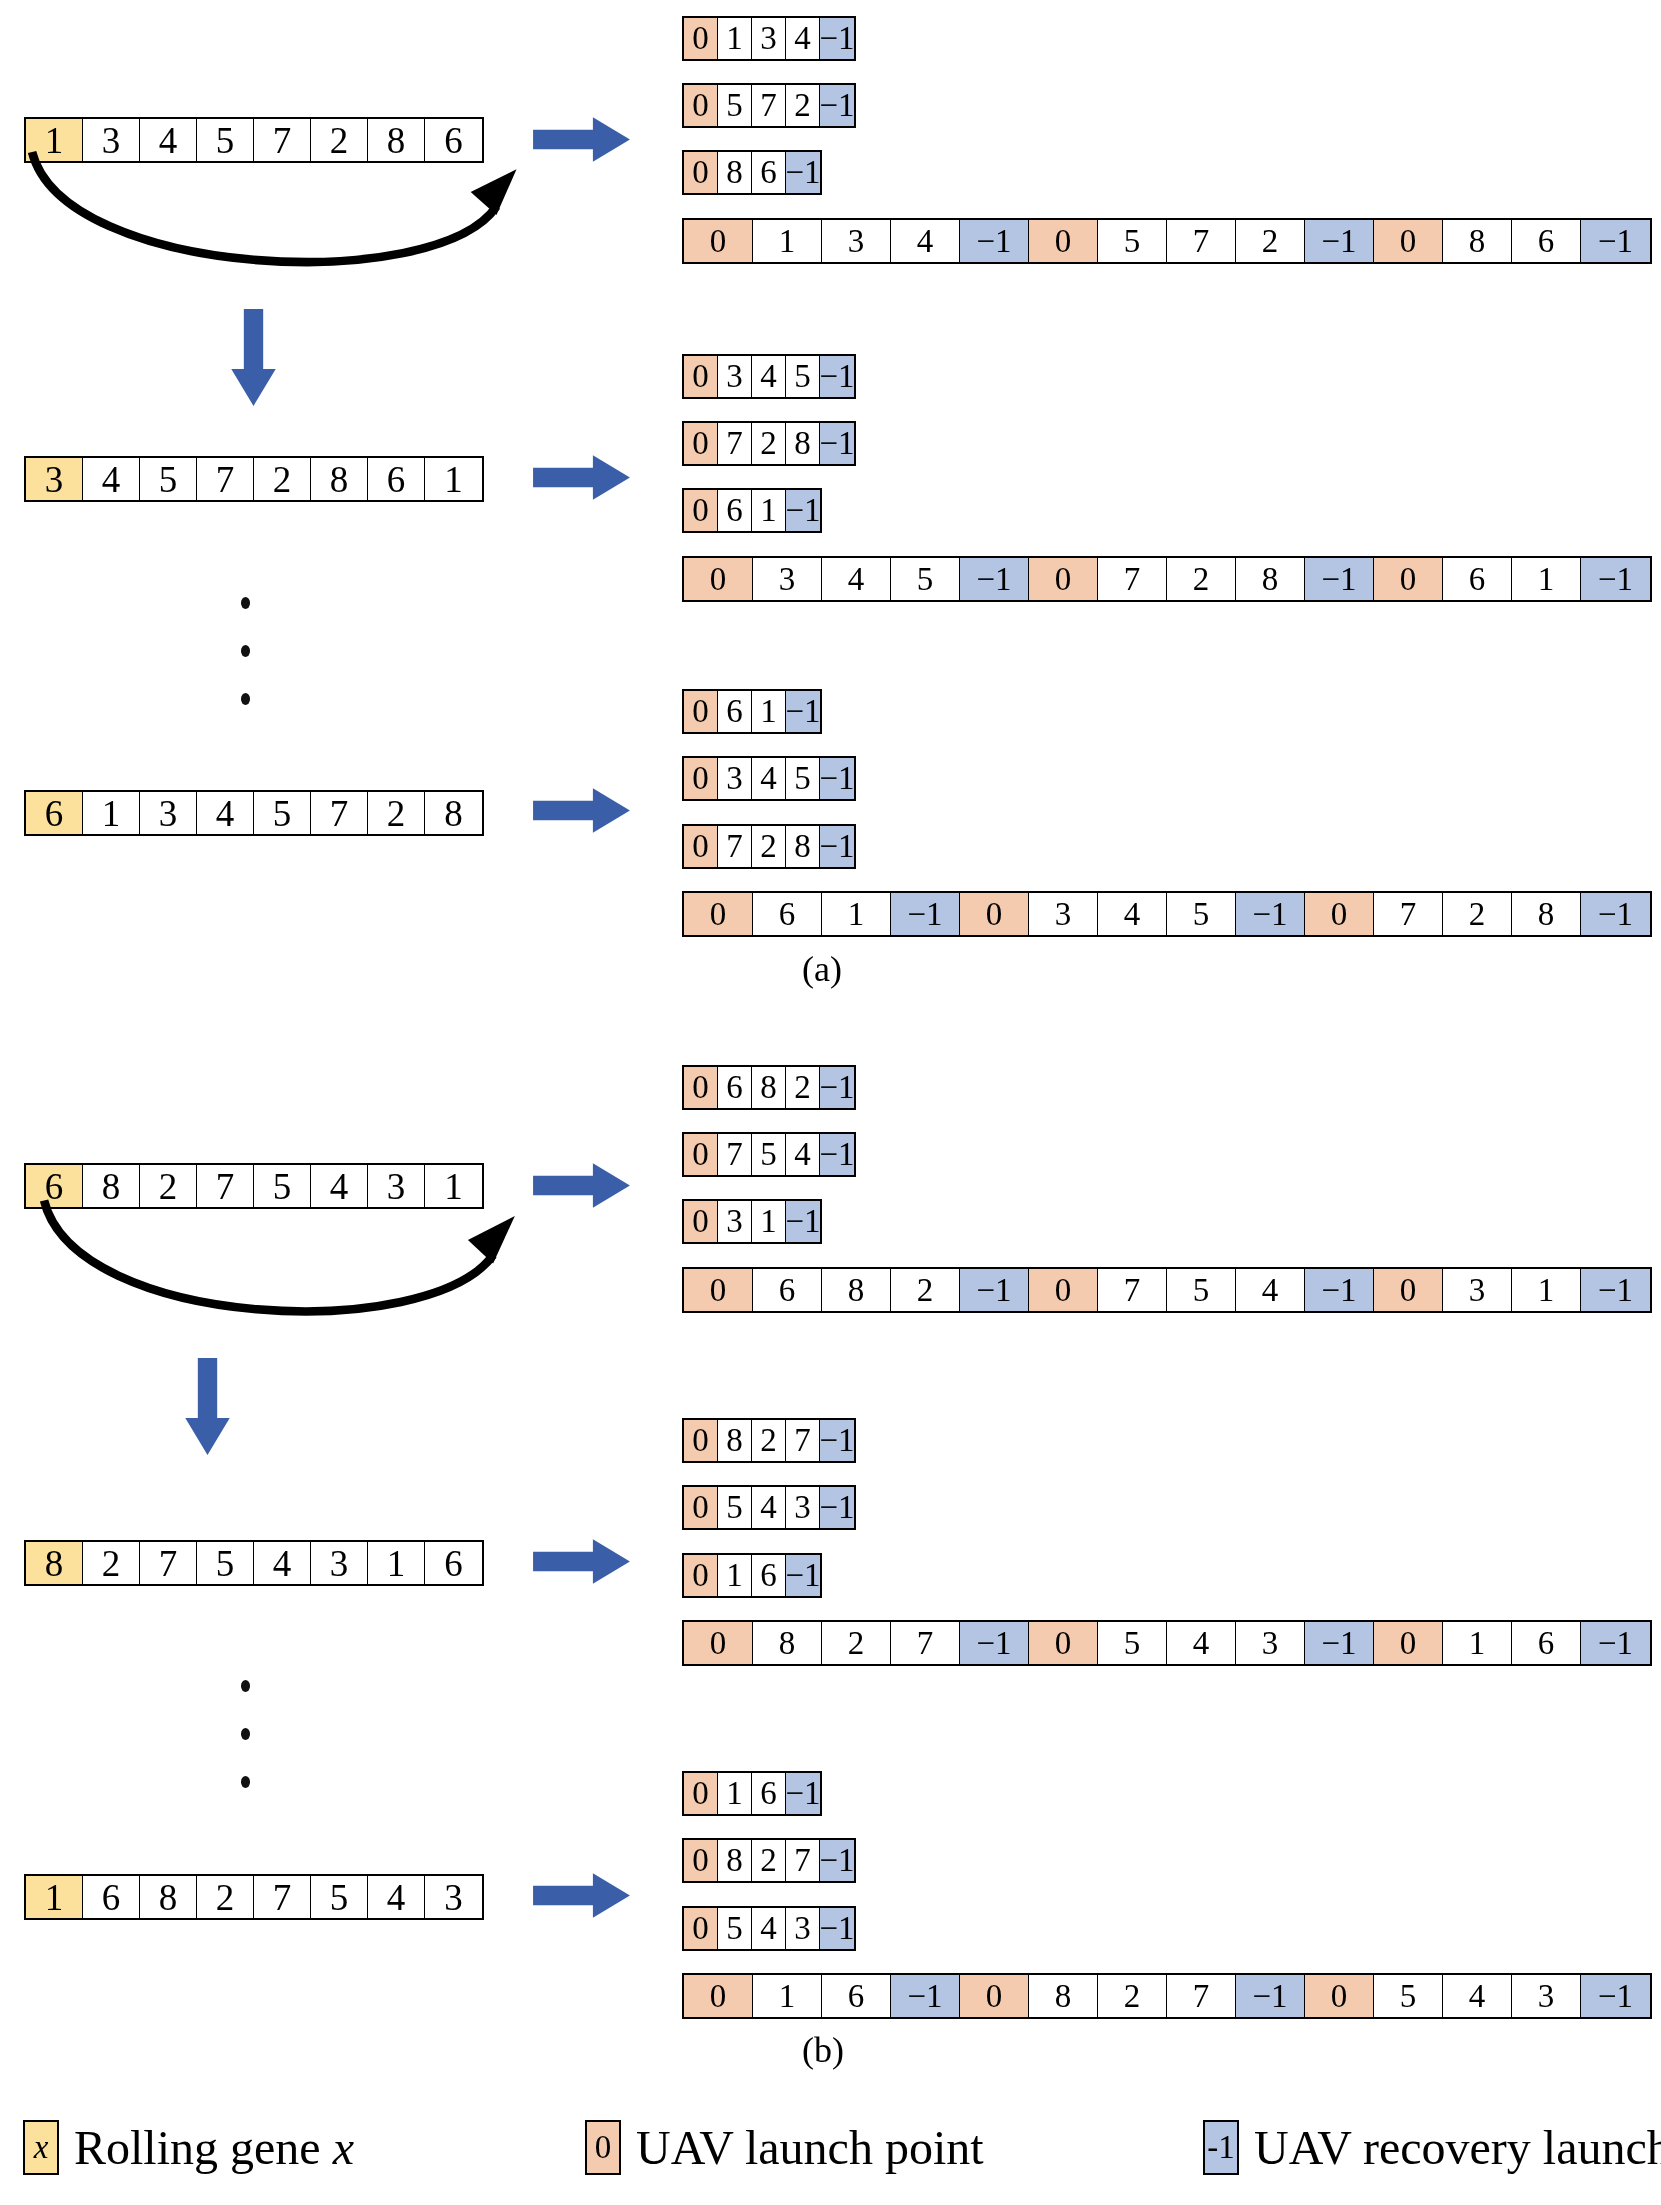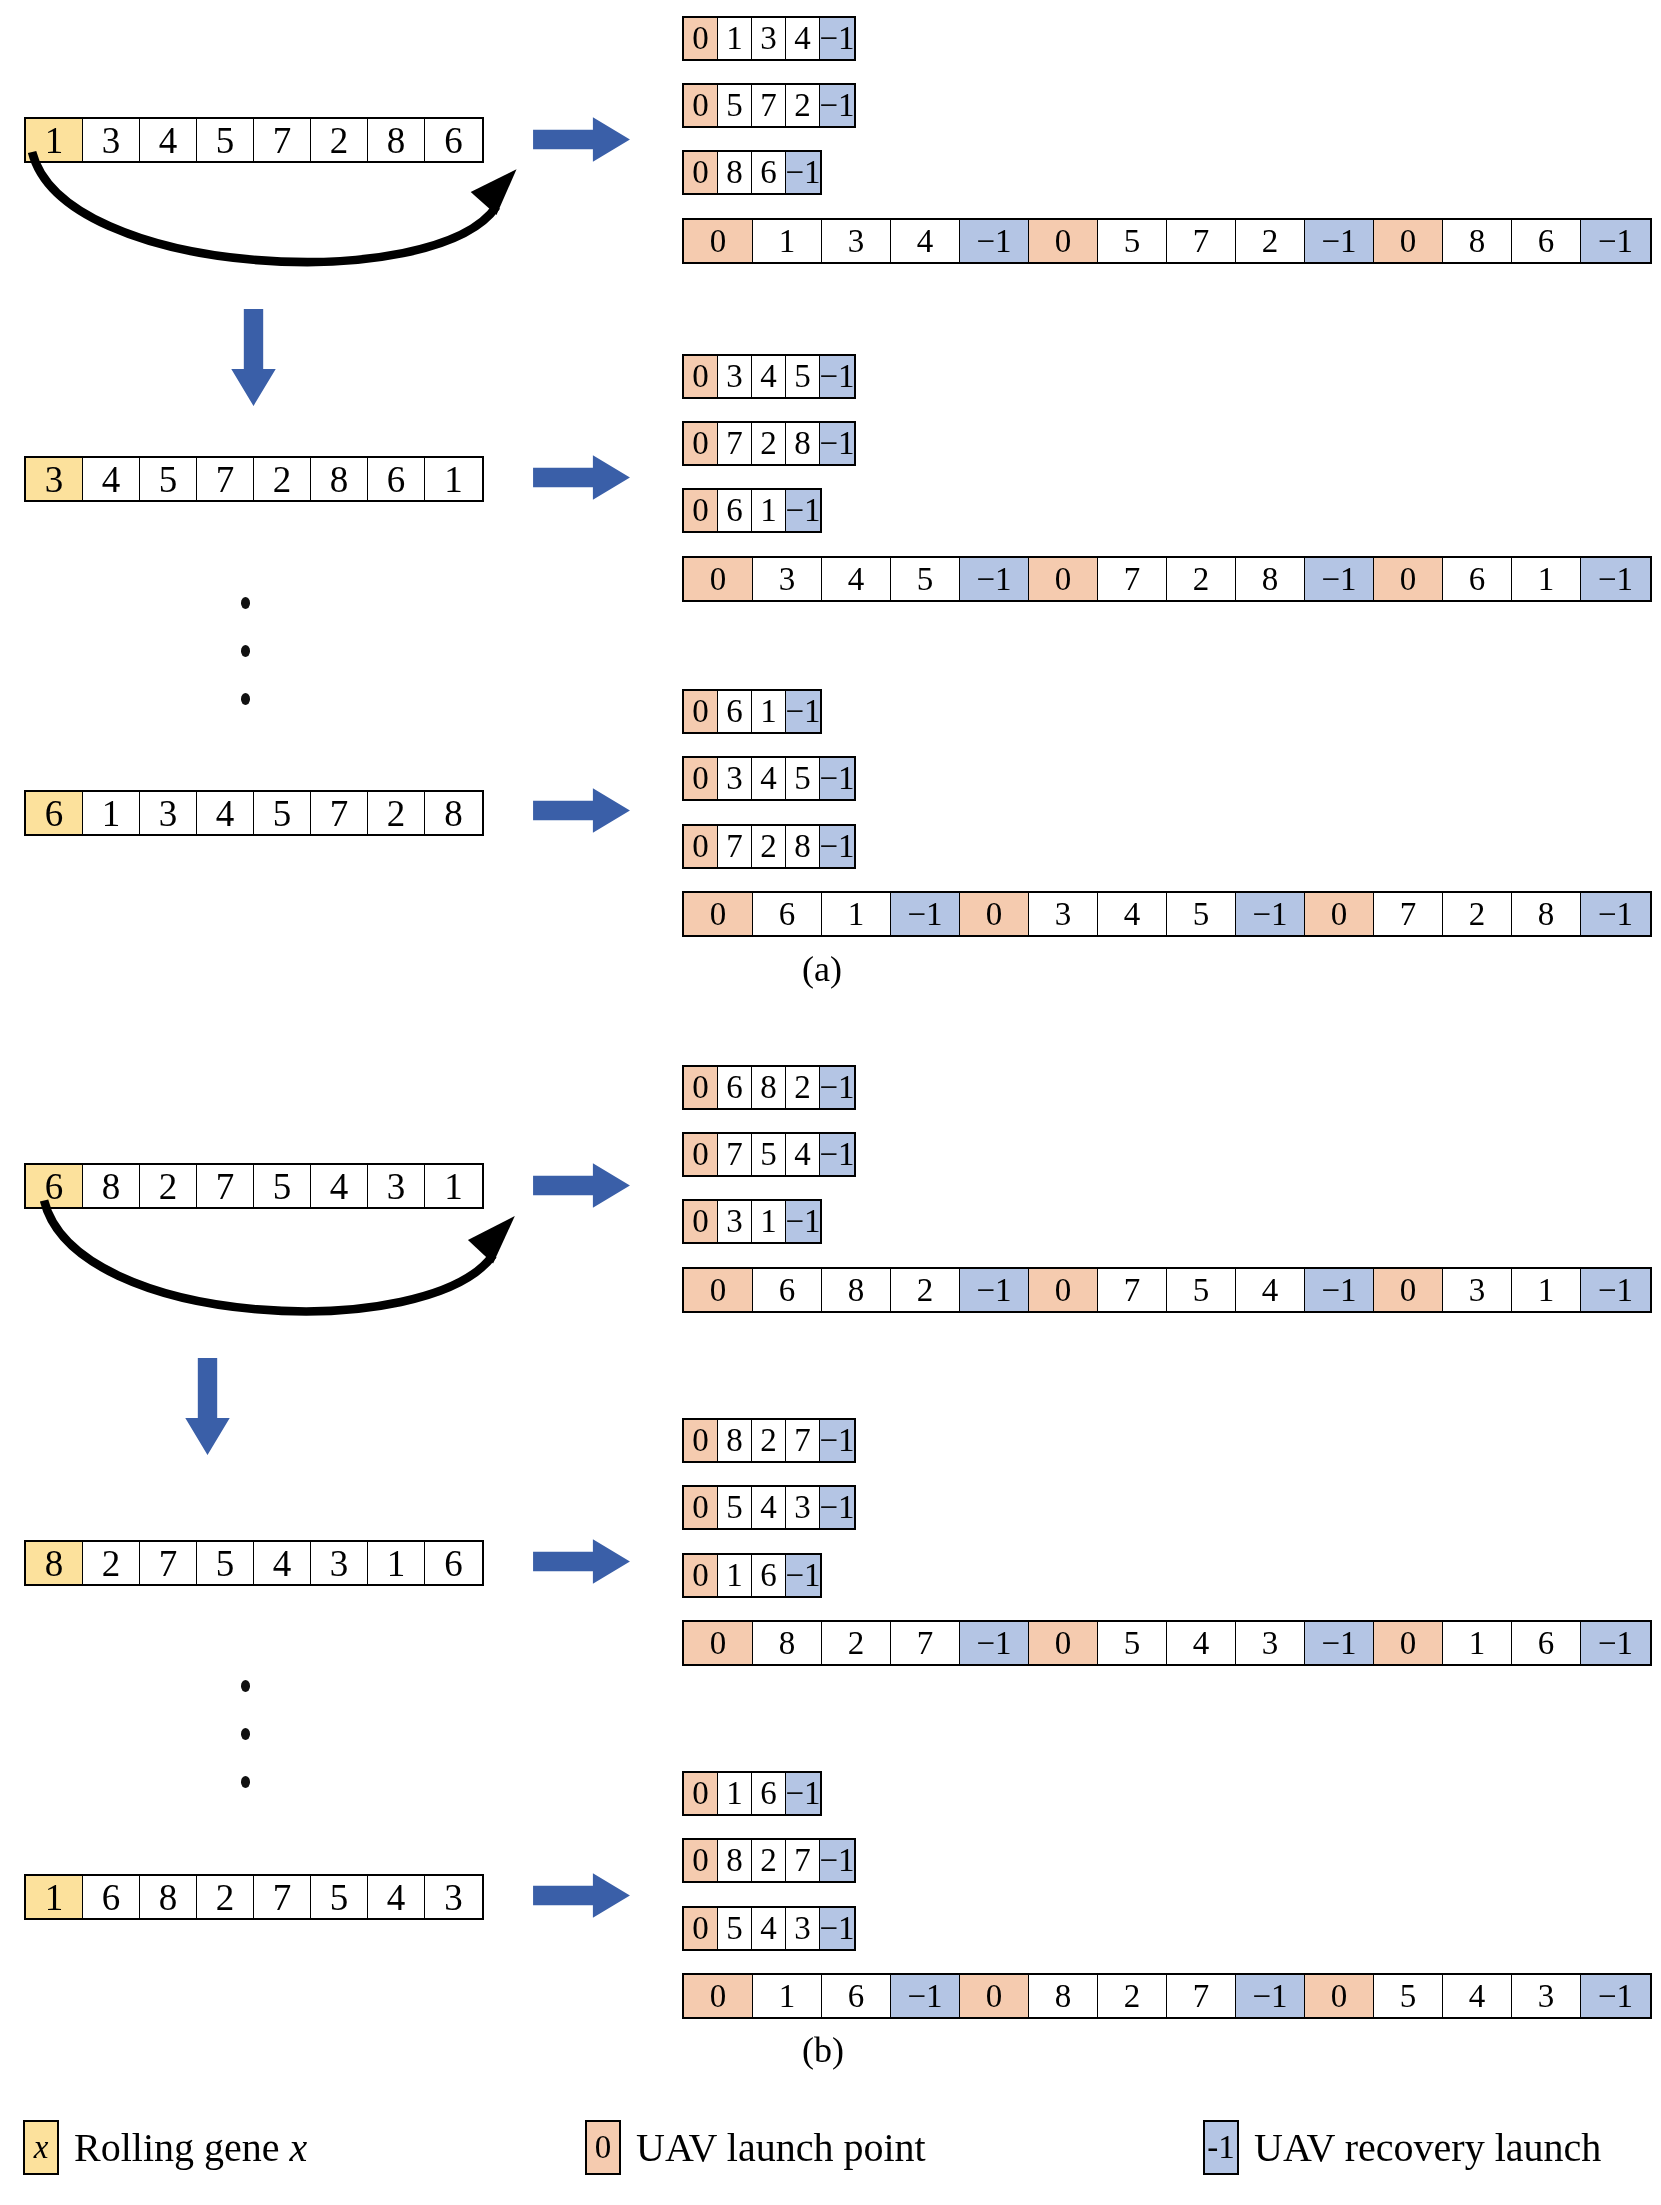--- a/index.html
+++ b/index.html
@@ -44,21 +44,21 @@
   .caption{position:absolute;font-size:36px;color:#000;}
 
   
   .legend{position:absolute;left:0;top:2120px;width:1661px;height:69px;}
   .leg-item{position:absolute;display:flex;align-items:center;}
   .leg-box{width:36px;height:55px;border:2.3px solid #000;box-sizing:border-box;
            display:flex;align-items:center;justify-content:center;font-size:33px;}
   .leg-box.yellow{background:#FCE19C;}
   .leg-box.orange{background:#F5CBAF;}
   .leg-box.blue{background:#B4C5E4;}
-  .leg-text{margin-left:15px;font-size:40px;white-space:nowrap;}
+  .leg-text{margin-left:15px;font-size:48px;white-space:nowrap;}
   .ital{font-style:italic;}
 </style>
 </head>
 <body>
 
 <div class="stage">
 
   <div class="strip gene-strip" style="left:24px;top:117px;">
       <div class="cell yellow">1</div>
       <div class="cell ">3</div>

